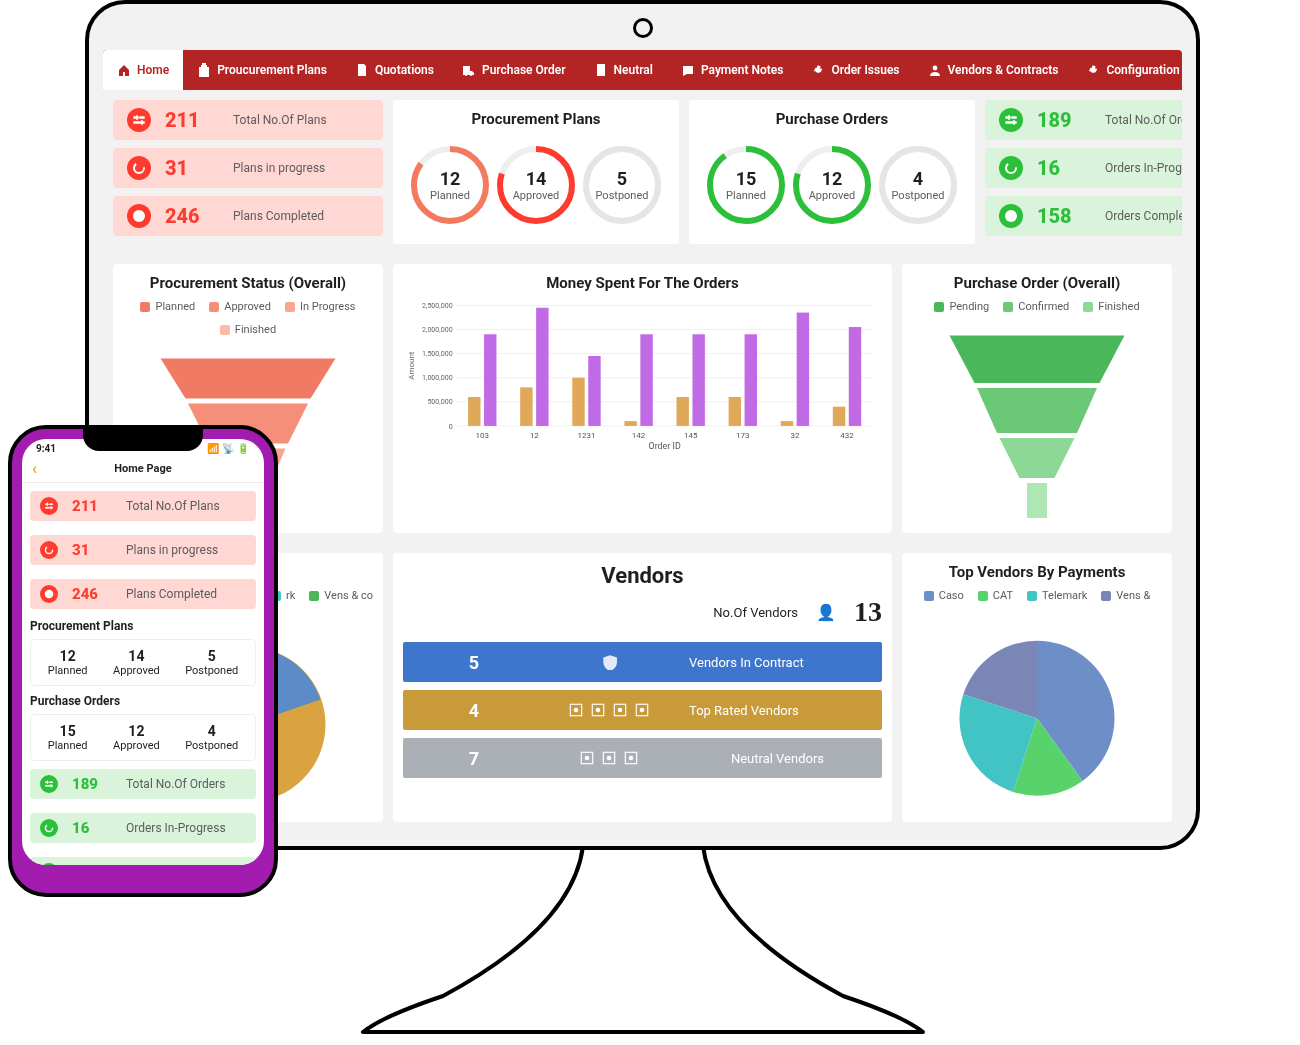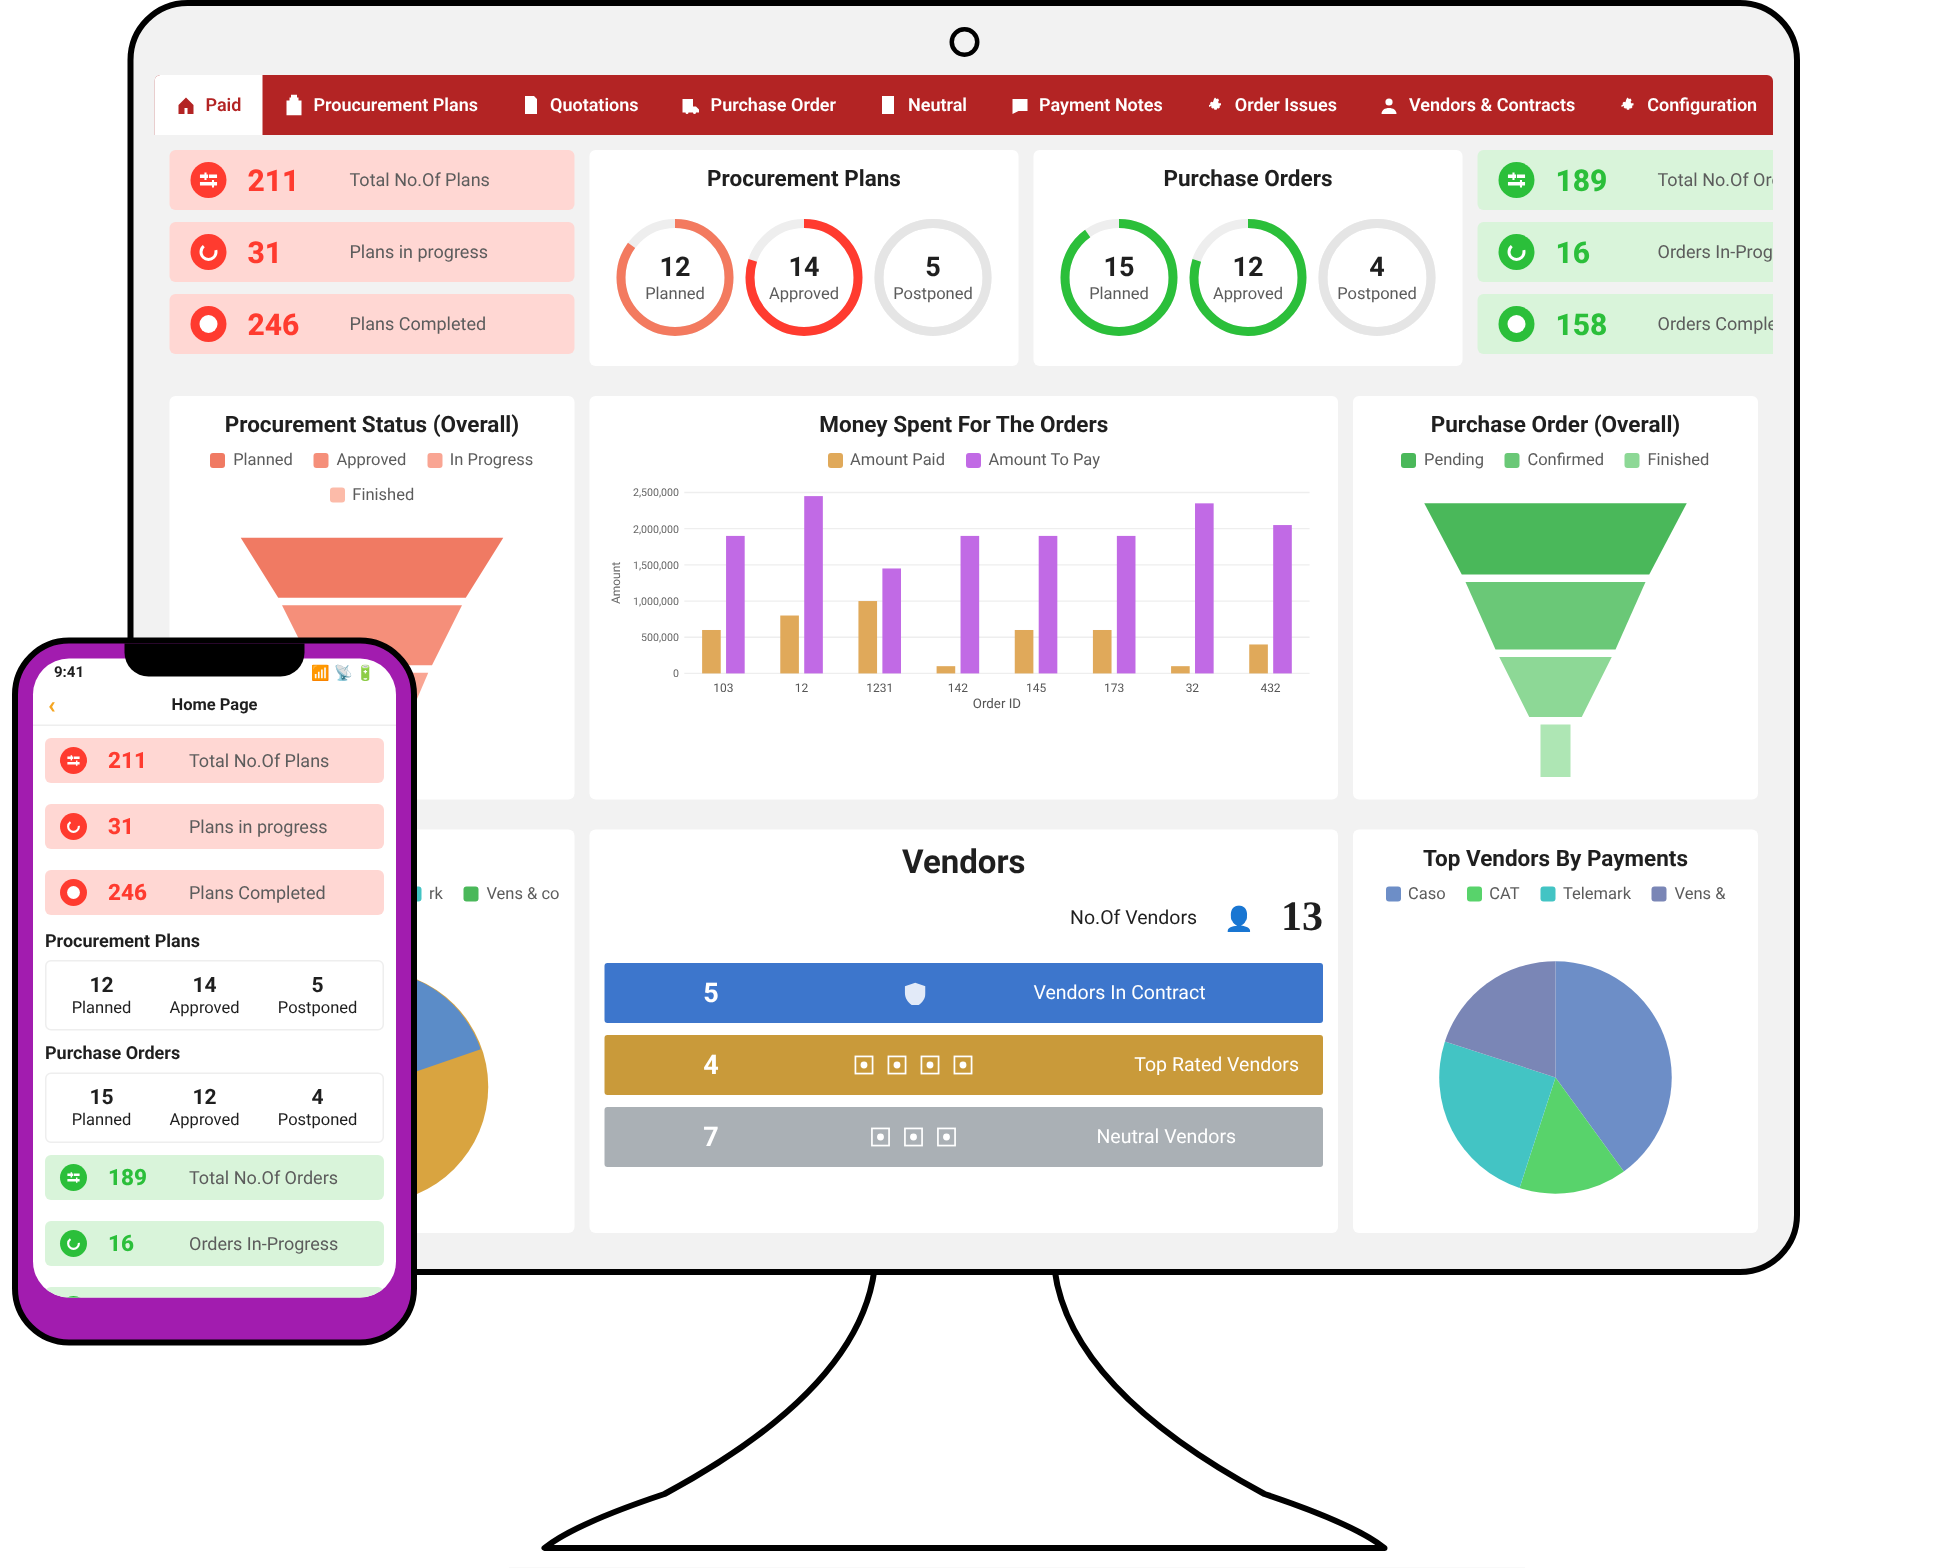--- a/index.html
+++ b/index.html
@@ -101,21 +101,21 @@
       <div class="camera"></div>
       <div class="app">
 
         <div class="topnav" id="topnav">
             <div class="tab active">
               <span class="ico">
                 <svg viewBox="0 0 14 14">
                   <path d="M2 7l5-5 5 5v6H8V9H6v4H2z"></path>
                 </svg>
               </span>
-              <span>Paid</span>
+              <span>Home</span>
             </div>
             <div class="tab">
               <span class="ico">
                 <svg viewBox="0 0 14 14">
                   <path d="M4 2h6v2h2v10H2V4h2zM5 0h4v3H5z"></path>
                 </svg>
               </span>
               <span>Proucurement Plans</span>
             </div>
             <div class="tab">
@@ -341,30 +341,20 @@
             <svg viewBox="0 0 200 140">
               <polygon points="30,10 170,10 150,42 50,42" fill="#f07a63"></polygon>
               <polygon points="52,46 148,46 132,78 68,78" fill="#f58f7a"></polygon>
               <polygon points="70,82 130,82 118,110 82,110" fill="#f9a593"></polygon>
               <polygon points="84,114 116,114 104,138 96,138" fill="#fcbba9"></polygon>
             </svg>
           </div>
 
           <div class="card">
             <p class="sect-title">Money Spent For The Orders</p>
-            <div class="legend" id="moneyLegend">
-                <span class="swatch">
-                  <i class="sq" style="background:#e0a95a"></i>
-                  <span>Amount Paid</span>
-                </span>
-                <span class="swatch">
-                  <i class="sq" style="background:#c16ae5"></i>
-                  <span>Amount To Pay</span>
-                </span>
-              </div>
             <svg id="barChart" viewBox="0 0 540 170">
                 <line x1="60" y1="142" x2="530" y2="142" stroke="#eee"></line>
                 <text x="56" y="145" text-anchor="end" font-size="8" fill="#666">0</text>
                 <line x1="60" y1="114.8" x2="530" y2="114.8" stroke="#eee"></line>
                 <text x="56" y="117.8" text-anchor="end" font-size="8" fill="#666">500,000</text>
                 <line x1="60" y1="87.6" x2="530" y2="87.6" stroke="#eee"></line>
                 <text x="56" y="90.6" text-anchor="end" font-size="8" fill="#666">1,000,000</text>
                 <line x1="60" y1="60.400000000000006" x2="530" y2="60.400000000000006" stroke="#eee"></line>
                 <text x="56" y="63.400000000000006" text-anchor="end" font-size="8" fill="#666">1,500,000</text>
                 <line x1="60" y1="33.19999999999999" x2="530" y2="33.19999999999999" stroke="#eee"></line>
@@ -474,21 +464,21 @@
                     </svg>
                     <svg viewBox="0 0 14 14">
                       <rect x="2" y="2" width="10" height="10" fill="none" stroke="#fff"></rect>
                       <circle cx="7" cy="7" r="2" fill="#fff"></circle>
                     </svg>
                     <svg viewBox="0 0 14 14">
                       <rect x="2" y="2" width="10" height="10" fill="none" stroke="#fff"></rect>
                       <circle cx="7" cy="7" r="2" fill="#fff"></circle>
                     </svg>
                   </span>
-    <span style="text-align:right">Top Rated Vendors</span>
+    <span style="text-align:left">Top Rated Vendors</span>
                 </div>
                 <div class="vendbar" style="background: rgb(170, 176, 181);">
                   <b>7</b>
     <span class="mid">
                     <svg viewBox="0 0 14 14">
                       <rect x="2" y="2" width="10" height="10" fill="none" stroke="#fff"></rect>
                       <circle cx="7" cy="7" r="2" fill="#fff"></circle>
                     </svg>
                     <svg viewBox="0 0 14 14">
                       <rect x="2" y="2" width="10" height="10" fill="none" stroke="#fff"></rect>

